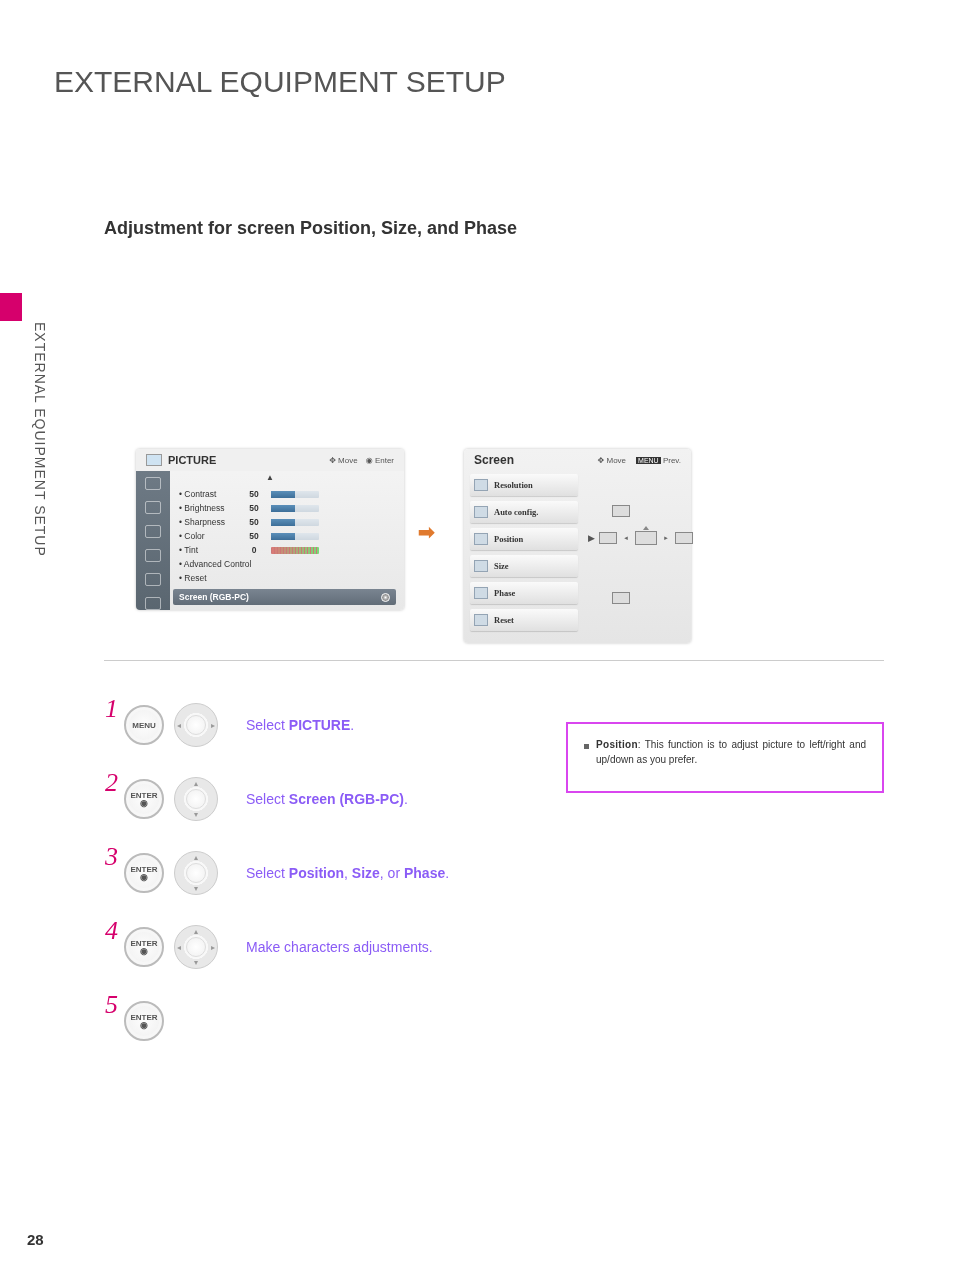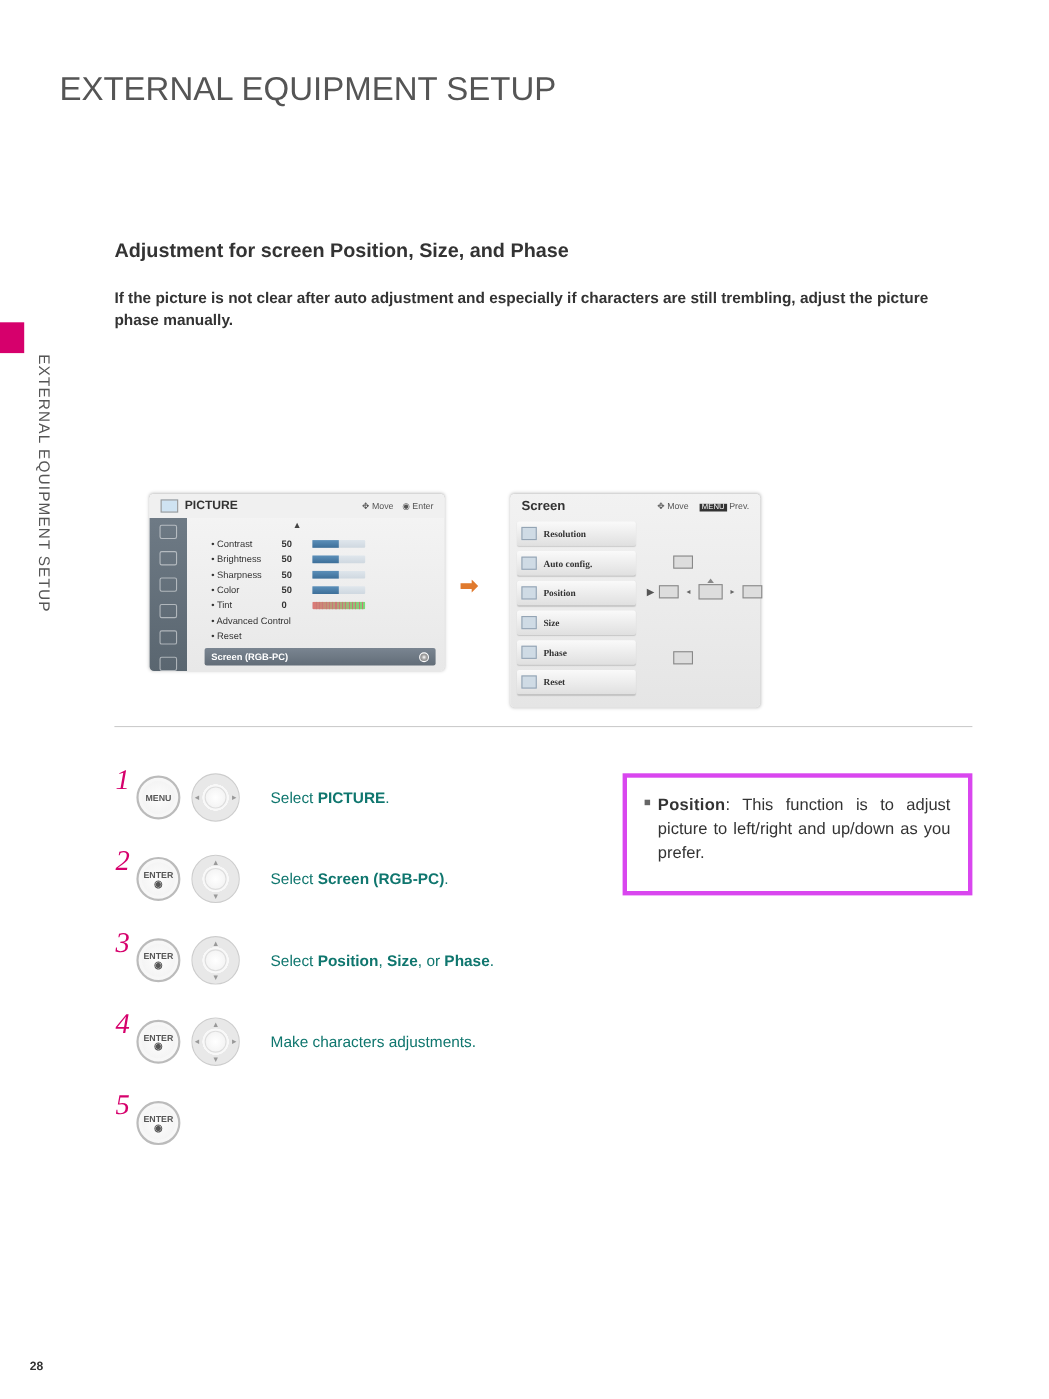--- a/index.html
+++ b/index.html
@@ -83,27 +83,27 @@
   .osd-picture-header .right{margin-left:auto;font-size:8px;color:#555;display:flex;gap:8px;align-items:center;}
   .osd-sidebar{
     position:absolute;left:0;top:22px;bottom:0;width:34px;
     background:linear-gradient(#6e7a85,#5a6670);
     border-radius:0 0 0 4px;
     display:flex;flex-direction:column;align-items:center;gap:11px;padding-top:6px;
   }
   .osd-sidebar .sic{width:16px;height:14px;border:1px solid rgba(255,255,255,.5);border-radius:2px;}
   .osd-body{
     position:absolute;left:34px;top:22px;right:0;bottom:0;
-    padding:6px 8px 0 16px;
+    padding:6px 8px 0 3px;
   }
   .osd-arrow-up{position:absolute;left:50%;top:24px;transform:translateX(-50%);font-size:8px;color:#444;}
   .osd-list{margin-top:10px;}
   .osd-row{display:flex;align-items:center;height:14px;font-size:8.5px;}
   .osd-row .lbl{width:70px;padding-left:6px;}
-  .osd-row .val{width:22px;text-align:left;margin-right:6px;font-weight:600;}
+  .osd-row .val{width:22px;text-align:center;margin-right:6px;font-weight:600;}
   .osd-row .bar{flex:0 0 48px;height:7px;background:linear-gradient(#dfe6ec,#cfd8e0);position:relative;border-radius:1px;}
   .osd-row .bar-fill{position:absolute;left:0;top:0;bottom:0;width:50%;background:linear-gradient(#5b8fb9,#3d6f99);}
   .osd-row.tint .bar{background:repeating-linear-gradient(90deg,#c77,#c77 1px,transparent 1px,transparent 3px),linear-gradient(90deg,#d77,#7d7);}
   .osd-row.noval .lbl{width:auto;}
   .screen-rgb{
     margin-top:4px;height:16px;background:linear-gradient(#7a8591,#626d78);
     color:#fff;border-radius:2px;display:flex;align-items:center;padding:0 6px;font-weight:600;font-size:8.5px;
   }
   .screen-rgb .dot{margin-left:auto;width:9px;height:9px;border-radius:50%;border:1px solid #fff;background:radial-gradient(#fff,#aaa 40%,#666);}
 
@@ -161,47 +161,46 @@
   }
   .nav-btn::before{content:"";position:absolute;inset:11px;border-radius:50%;background:radial-gradient(#fff,#f0f0f0);border:1px solid #ddd;}
   .nav-btn.ud .a-up,.nav-btn.ud .a-down{position:absolute;left:50%;transform:translateX(-50%);font-size:8px;color:#999;}
   .nav-btn.ud .a-up{top:1px;} .nav-btn.ud .a-down{bottom:1px;}
   .nav-btn.lr .a-left,.nav-btn.lr .a-right{position:absolute;top:50%;transform:translateY(-50%);font-size:8px;color:#999;}
   .nav-btn.lr .a-left{left:2px;} .nav-btn.lr .a-right{right:2px;}
   .nav-btn.all .a-up{position:absolute;left:50%;top:1px;transform:translateX(-50%);font-size:8px;color:#999;}
   .nav-btn.all .a-down{position:absolute;left:50%;bottom:1px;transform:translateX(-50%);font-size:8px;color:#999;}
   .nav-btn.all .a-left{position:absolute;top:50%;left:2px;transform:translateY(-50%);font-size:8px;color:#999;}
   .nav-btn.all .a-right{position:absolute;top:50%;right:2px;transform:translateY(-50%);font-size:8px;color:#999;}
-  .step-text{font-size:14px;color:#0f766e;margin-left:18px;}
+  .step-text{font-size:14px;color:#8b5cf6;margin-left:18px;}
   .step-text b{font-weight:700;}
 
   
   .info-box{
-    position:absolute;left:566px;top:703px;width:318px;
-    border:4px solid #d946ef;padding:14px 16px;font-size:15px;line-height:1.45;color:#333;
+    position:absolute;left:566px;top:722px;width:318px;
+    border:2px solid #d946ef;padding:14px 16px;font-size:10px;line-height:1.45;color:#333;
     text-align:justify;
   }
   .info-box ul{list-style:none;}
   .info-box li{margin-bottom:10px;position:relative;padding-left:12px;}
   .info-box li::before{content:"";position:absolute;left:0;top:6px;width:5px;height:5px;background:#666;}
   .info-box b{font-weight:700;letter-spacing:.3px;}
 
-  .page-num{position:absolute;left:27px;bottom:24px;font-weight:700;font-size:11px;color:#333;}
+  .page-num{position:absolute;left:27px;bottom:24px;font-weight:700;font-size:15px;color:#333;}
 </style>
 </head>
 <body>
 
 <div class="pink-tab"></div>
 <div class="side-label">EXTERNAL EQUIPMENT SETUP</div>
 
 <h1 class="main-title">EXTERNAL EQUIPMENT SETUP</h1>
 <h2 class="sub-title">Adjustment for screen Position, Size, and Phase</h2>
 
 <div class="intro">
-  <p>If the picture is not clear after auto adjustment and especially if characters are still trembling, adjust the picture phase manually.</p>
 </div>
 
 <div class="osd-picture">
   <div class="osd-picture-header">
     <div class="pic-icon"></div>
     <div class="pic-title">PICTURE</div>
     <div class="right">
       <span>✥ <span>Move</span></span>
       <span>◉ <span>Enter</span></span>
     </div>

